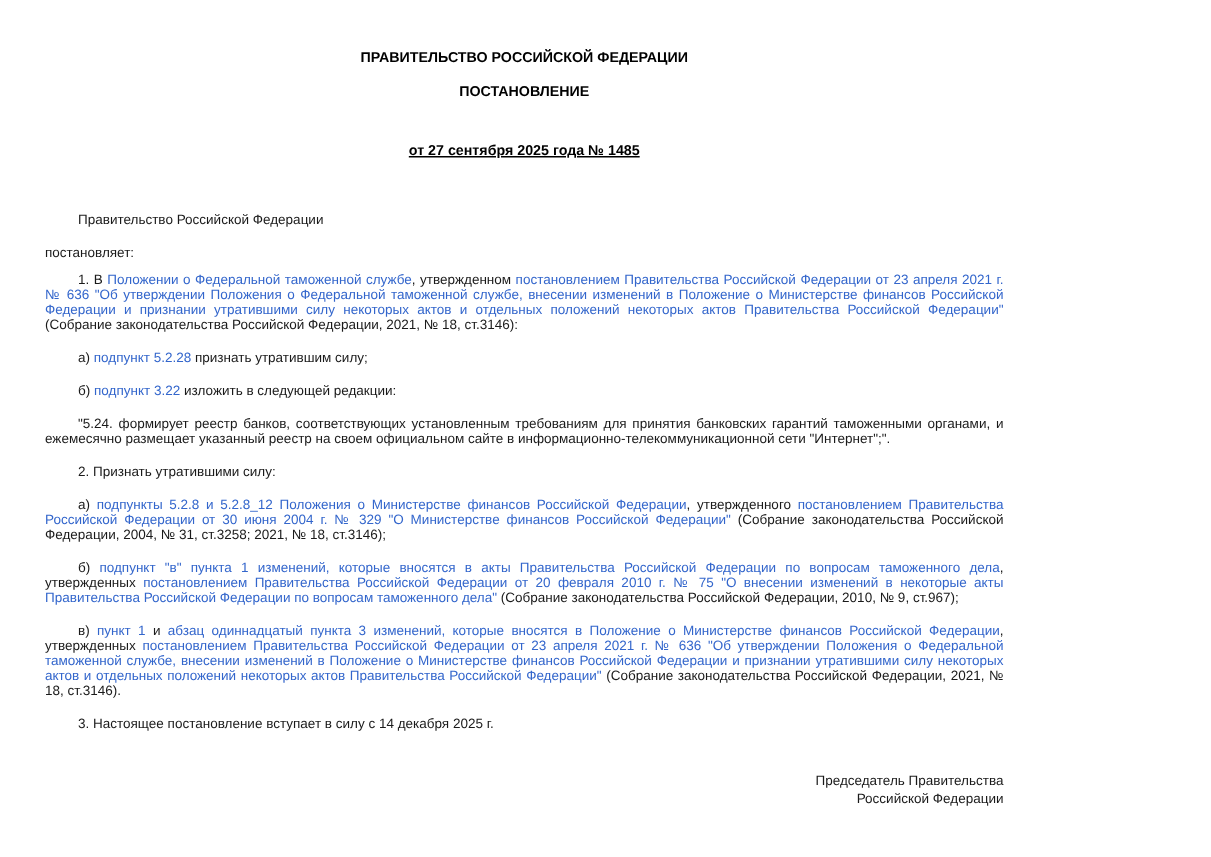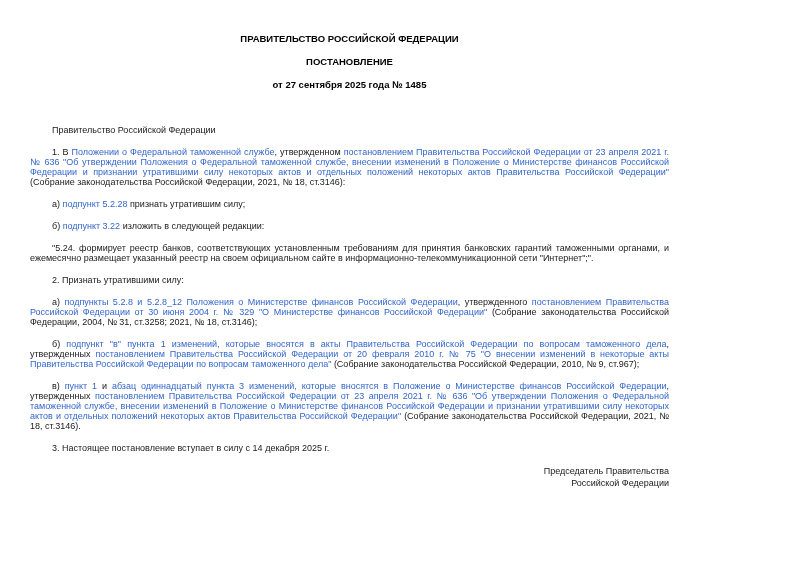--- a/index.html
+++ b/index.html
@@ -21,62 +21,63 @@
     padding: 33px 30px 0 30px;
     background: #ffffff;
   }
   .doc-header { text-align: center; color: #000000; }
   .doc-header .h-line {
     font-weight: bold;
     font-size: 9.5px;
     line-height: 11px;
   }
   .h-org   { margin-bottom: 12px; }
-  .h-type  { margin-bottom: 12px; }
-  .h-date  { margin-bottom: 0; }
+  .h-type  { margin-bottom: 28px; }
+  .h-date  { margin-bottom: 0; text-decoration: underline; }
   .h-title { margin-top: 11px; }
   .doc-body {
     margin-top: 35px;
     font-size: 9px;
     line-height: 10px;
   }
   .para {
     margin: 0 0 8px 0;
     text-align: justify;
   }
   .para.indent { text-indent: 22px; }
   .para.gap-after { margin-bottom: 12px; }
   .doc-text { color: #1a1a1a; }
   .doc-link {
     color: var(--link-color, #3366cc);
     text-decoration: none;
     cursor: pointer;
   }
   .signature {
-    margin-top: 13px;
+    margin-top: 28px;
     text-align: right;
     font-size: 9px;
     line-height: 11.5px;
     color: #1a1a1a;
   }
 </style>
 </head>
 <body>
 
 <div class="page">
 
   <div class="doc-header">
     <div class="h-line h-org">ПРАВИТЕЛЬСТВО РОССИЙСКОЙ ФЕДЕРАЦИИ</div>
     <div class="h-line h-type">ПОСТАНОВЛЕНИЕ</div>
     <div class="h-line h-date">от 27 сентября 2025 года № 1485</div>
   </div>
 
   <div class="doc-body">
 
   <p class="para indent gap-after"><span class="doc-text">Правительство Российской Федерации</span></p>
+      <p class="para"><span class="doc-text">постановляет:</span></p>
       <p class="para indent gap-after"><span class="doc-text">1. В </span><span class="doc-link">Положении о Федеральной таможенной службе</span><span class="doc-text">, утвержденном </span><span class="doc-link">постановлением Правительства Российской Федерации от 23 апреля 2021 г. № 636 "Об утверждении Положения о Федеральной таможенной службе, внесении изменений в Положение о Министерстве финансов Российской Федерации и признании утратившими силу некоторых актов и отдельных положений некоторых актов Правительства Российской Федерации"</span><span class="doc-text"> (Собрание законодательства Российской Федерации, 2021, № 18, ст.3146):</span></p>
       <p class="para indent gap-after"><span class="doc-text">а) </span><span class="doc-link">подпункт 5.2.28</span><span class="doc-text"> признать утратившим силу;</span></p>
       <p class="para indent gap-after"><span class="doc-text">б) </span><span class="doc-link">подпункт 3.22</span><span class="doc-text"> изложить в следующей редакции:</span></p>
       <p class="para indent gap-after"><span class="doc-text">"5.24. формирует реестр банков, соответствующих установленным требованиям для принятия банковских гарантий таможенными органами, и ежемесячно размещает указанный реестр на своем официальном сайте в информационно-телекоммуникационной сети "Интернет";".</span></p>
       <p class="para indent gap-after"><span class="doc-text">2. Признать утратившими силу:</span></p>
       <p class="para indent gap-after"><span class="doc-text">а) </span><span class="doc-link">подпункты 5.2.8 и 5.2.8_12 Положения о Министерстве финансов Российской Федерации</span><span class="doc-text">, утвержденного </span><span class="doc-link">постановлением Правительства Российской Федерации от 30 июня 2004 г. № 329 "О Министерстве финансов Российской Федерации"</span><span class="doc-text"> (Собрание законодательства Российской Федерации, 2004, № 31, ст.3258; 2021, № 18, ст.3146);</span></p>
       <p class="para indent gap-after"><span class="doc-text">б) </span><span class="doc-link">подпункт "в" пункта 1 изменений, которые вносятся в акты Правительства Российской Федерации по вопросам таможенного дела</span><span class="doc-text">, утвержденных </span><span class="doc-link">постановлением Правительства Российской Федерации от 20 февраля 2010 г. № 75 "О внесении изменений в некоторые акты Правительства Российской Федерации по вопросам таможенного дела"</span><span class="doc-text"> (Собрание законодательства Российской Федерации, 2010, № 9, ст.967);</span></p>
       <p class="para indent gap-after"><span class="doc-text">в) </span><span class="doc-link">пункт 1</span><span class="doc-text"> и </span><span class="doc-link">абзац одиннадцатый пункта 3 изменений, которые вносятся в Положение о Министерстве финансов Российской Федерации</span><span class="doc-text">, утвержденных </span><span class="doc-link">постановлением Правительства Российской Федерации от 23 апреля 2021 г. № 636 "Об утверждении Положения о Федеральной таможенной службе, внесении изменений в Положение о Министерстве финансов Российской Федерации и признании утратившими силу некоторых актов и отдельных положений некоторых актов Правительства Российской Федерации"</span><span class="doc-text"> (Собрание законодательства Российской Федерации, 2021, № 18, ст.3146).</span></p>
       <p class="para indent"><span class="doc-text">3. Настоящее постановление вступает в силу с 14 декабря 2025 г.</span></p>
     </div>

